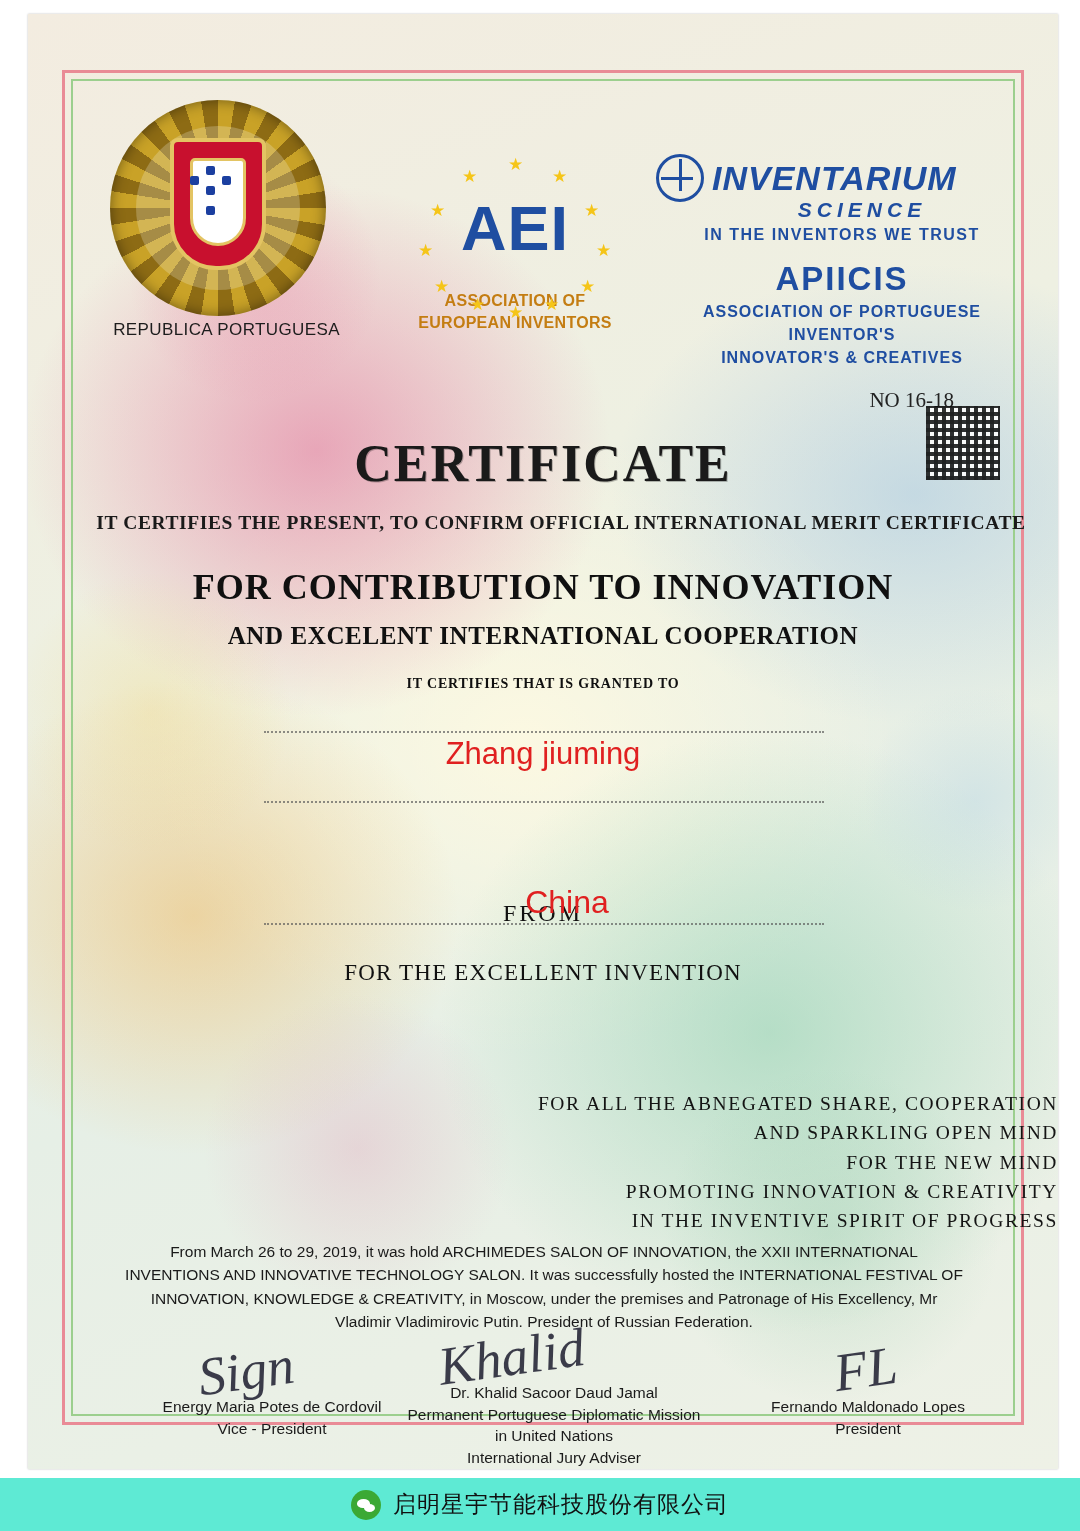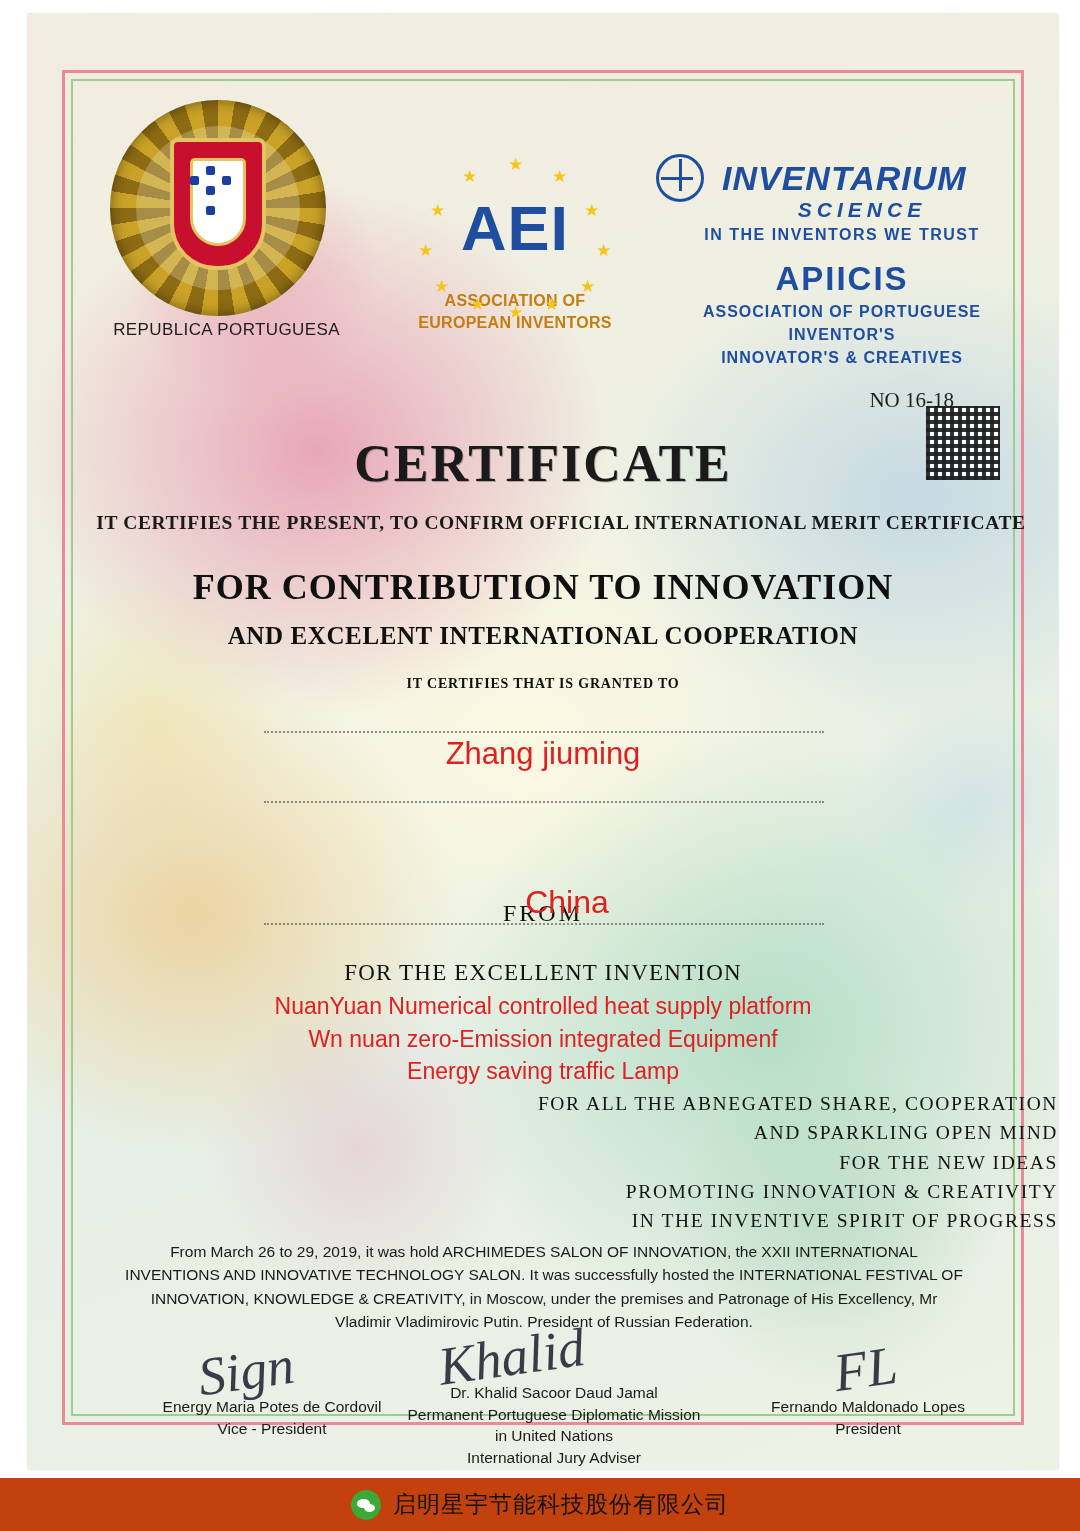--- a/index.html
+++ b/index.html
@@ -190,21 +190,20 @@
     background: #1f4ea1;
   }
   .inv-wheel::before { left: 50%; top: 2px; width: 3px; height: 32px; margin-left: -1.5px; }
   .inv-wheel::after { top: 50%; left: 2px; height: 3px; width: 32px; margin-top: -1.5px; }
   .inv-title {
     font-family: "Liberation Sans", sans-serif;
     font-style: italic;
     font-weight: bold;
     font-size: 34px;
     letter-spacing: 1px;
-    margin-left: 10px;
   }
   .inv-science {
     font-family: "Liberation Sans", sans-serif;
     font-style: italic;
     font-weight: bold;
     font-size: 21px;
     letter-spacing: 5px;
     margin-top: -4px;
     margin-left: 40px;
   }
@@ -415,21 +414,21 @@
   }
   .sig-left { left: 110px; top: 1382px; width: 268px; }
   .sig-mid  { left: 376px; top: 1368px; width: 300px; }
   .sig-right{ left: 700px; top: 1382px; width: 280px; }
 
   
   .footer {
     position: absolute;
     left: 0; top: 1478px;
     width: 1080px; height: 53px;
-    background: #c2410c;
+    background: #5eead4;
     display: flex;
     align-items: center;
     justify-content: center;
     gap: 12px;
   }
   .wechat-icon {
     width: 30px; height: 30px;
     border-radius: 50%;
     background: #3ba935;
     position: relative;
@@ -528,30 +527,25 @@
 
     <div class="dotted" style="left:236px; top:716px; width:560px;"></div>
     <div class="name-value">Zhang jiuming</div>
     <div class="dotted" style="left:236px; top:786px; width:560px;"></div>
 
     <div class="from-label">FROM</div>
     <div class="from-value">China</div>
     <div class="dotted" style="left:236px; top:908px; width:560px;"></div>
 
     <div class="invention-label">FOR THE EXCELLENT INVENTION</div>
-    <div class="invention-list">
-      <div>NuanYuan Numerical controlled heat supply platform</div>
-      <div>Wn nuan zero-Emission integrated Equipmenf</div>
-      <div>Energy saving traffic Lamp</div>
-    </div>
 
     <div class="closing">
       <div>FOR ALL THE ABNEGATED SHARE, COOPERATION</div>
       <div>AND SPARKLING OPEN MIND</div>
-      <div>FOR THE NEW IDEAS</div>
+      <div>FOR THE NEW MIND</div>
       <div>PROMOTING INNOVATION &amp; CREATIVITY</div>
       <div>IN THE INVENTIVE SPIRIT OF PROGRESS</div>
     </div>
 
     <div class="paragraph">From March 26 to 29, 2019, it was hold ARCHIMEDES SALON OF INNOVATION, the XXII INTERNATIONAL INVENTIONS AND INNOVATIVE TECHNOLOGY SALON. It was successfully hosted the INTERNATIONAL FESTIVAL OF INNOVATION, KNOWLEDGE &amp; CREATIVITY, in Moscow, under the premises and Patronage of His Excellency, Mr Vladimir Vladimirovic Putin. President of Russian Federation.</div>
 
     <div class="sig sig-left">
       <div class="sig-mark" style="left:60px; top:-56px;">Sign</div>
       <div class="name">Energy Maria Potes de Cordovil</div>
       <div class="role">Vice - President</div>

